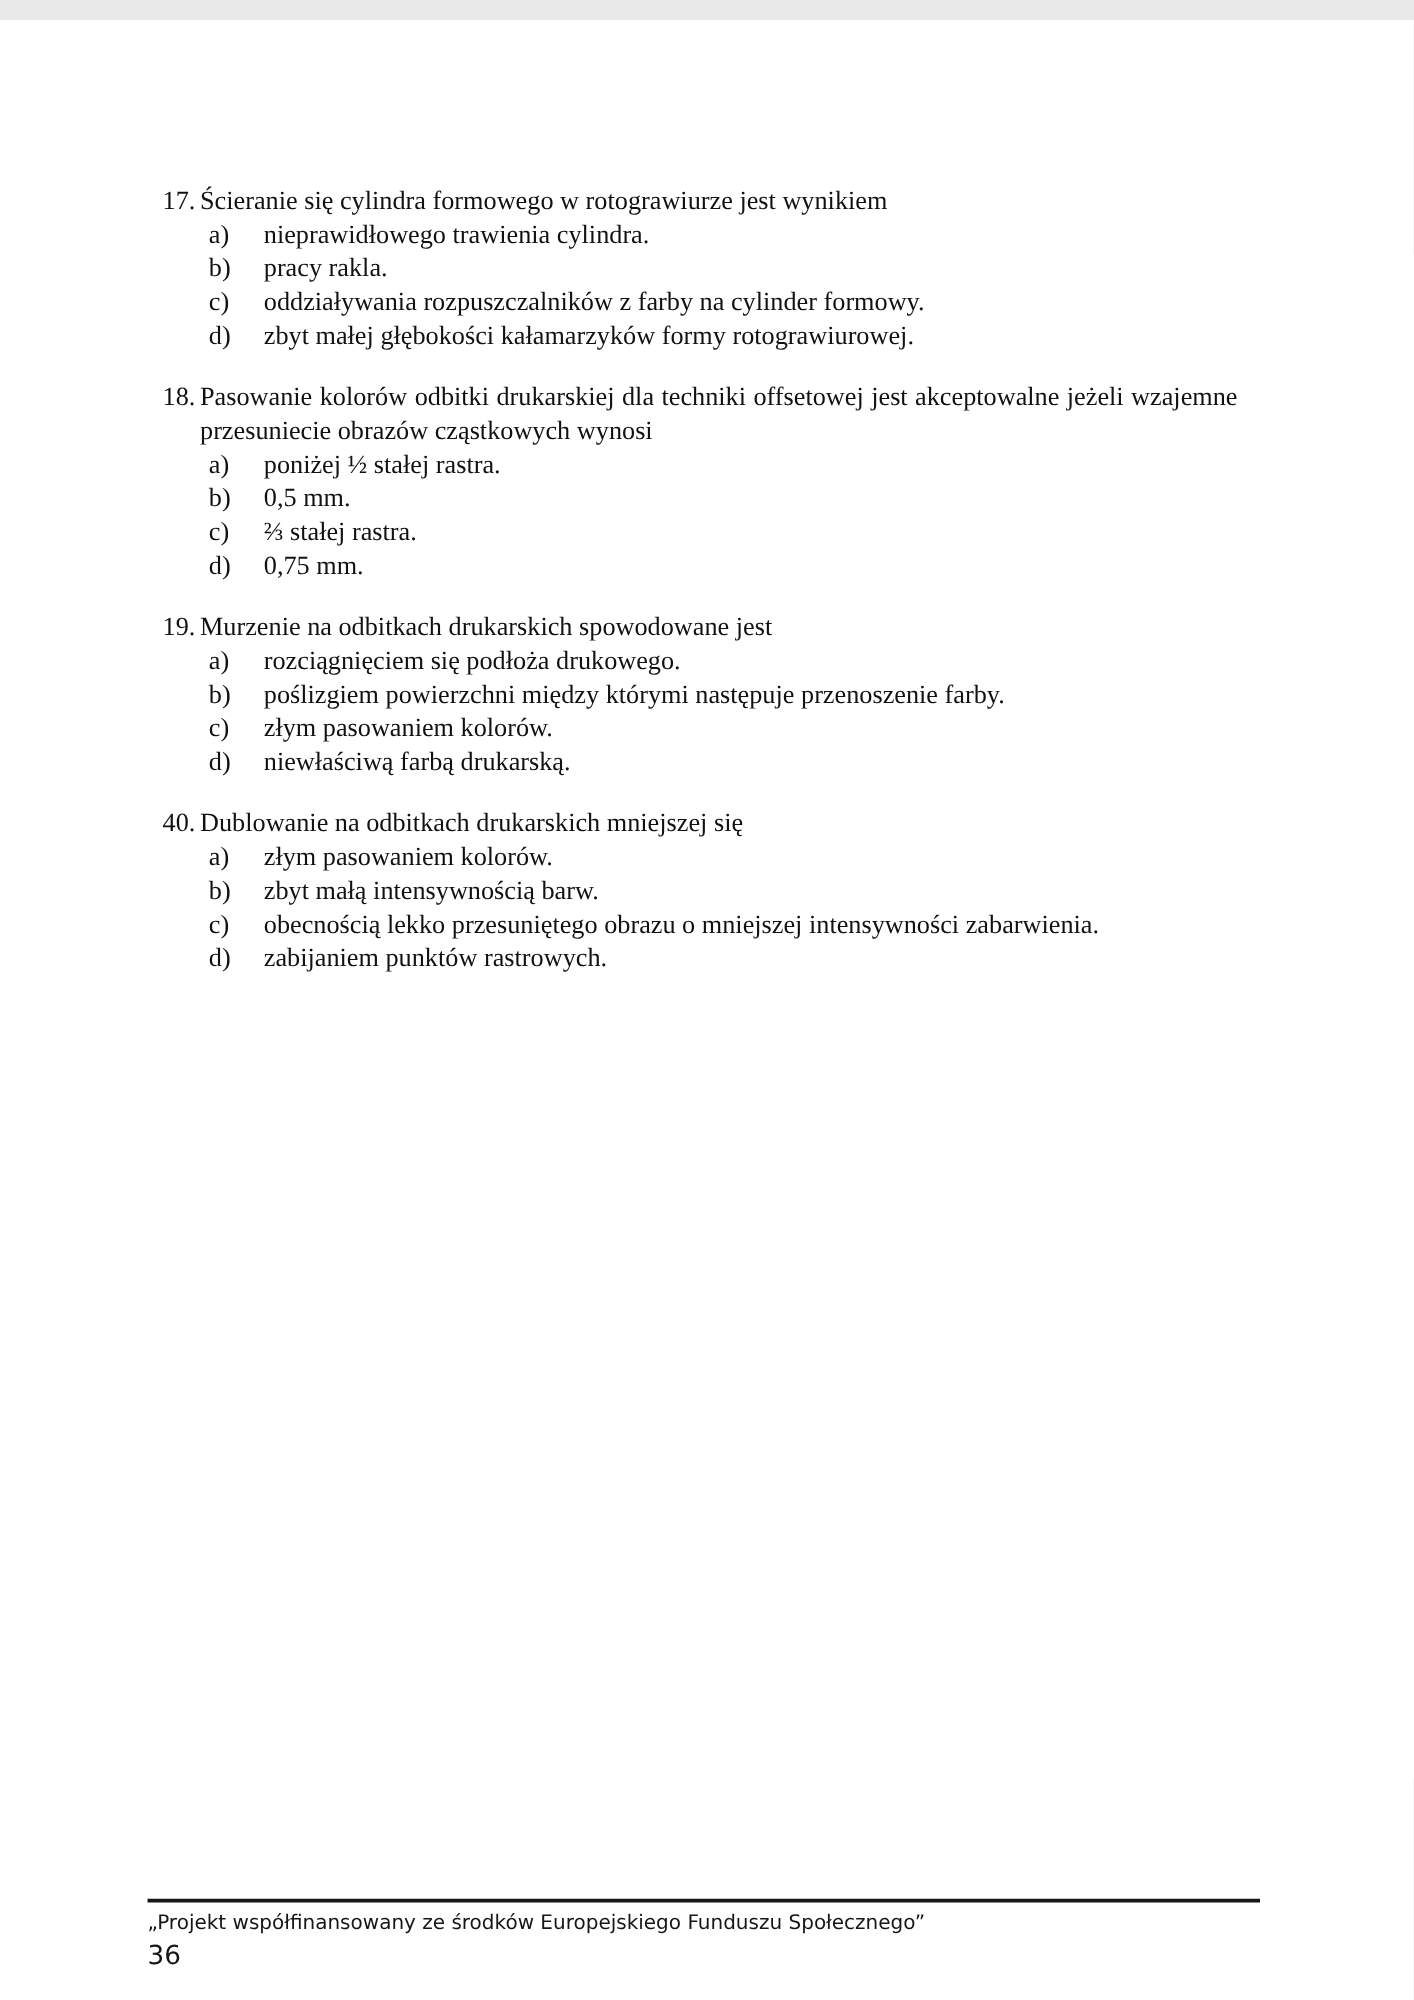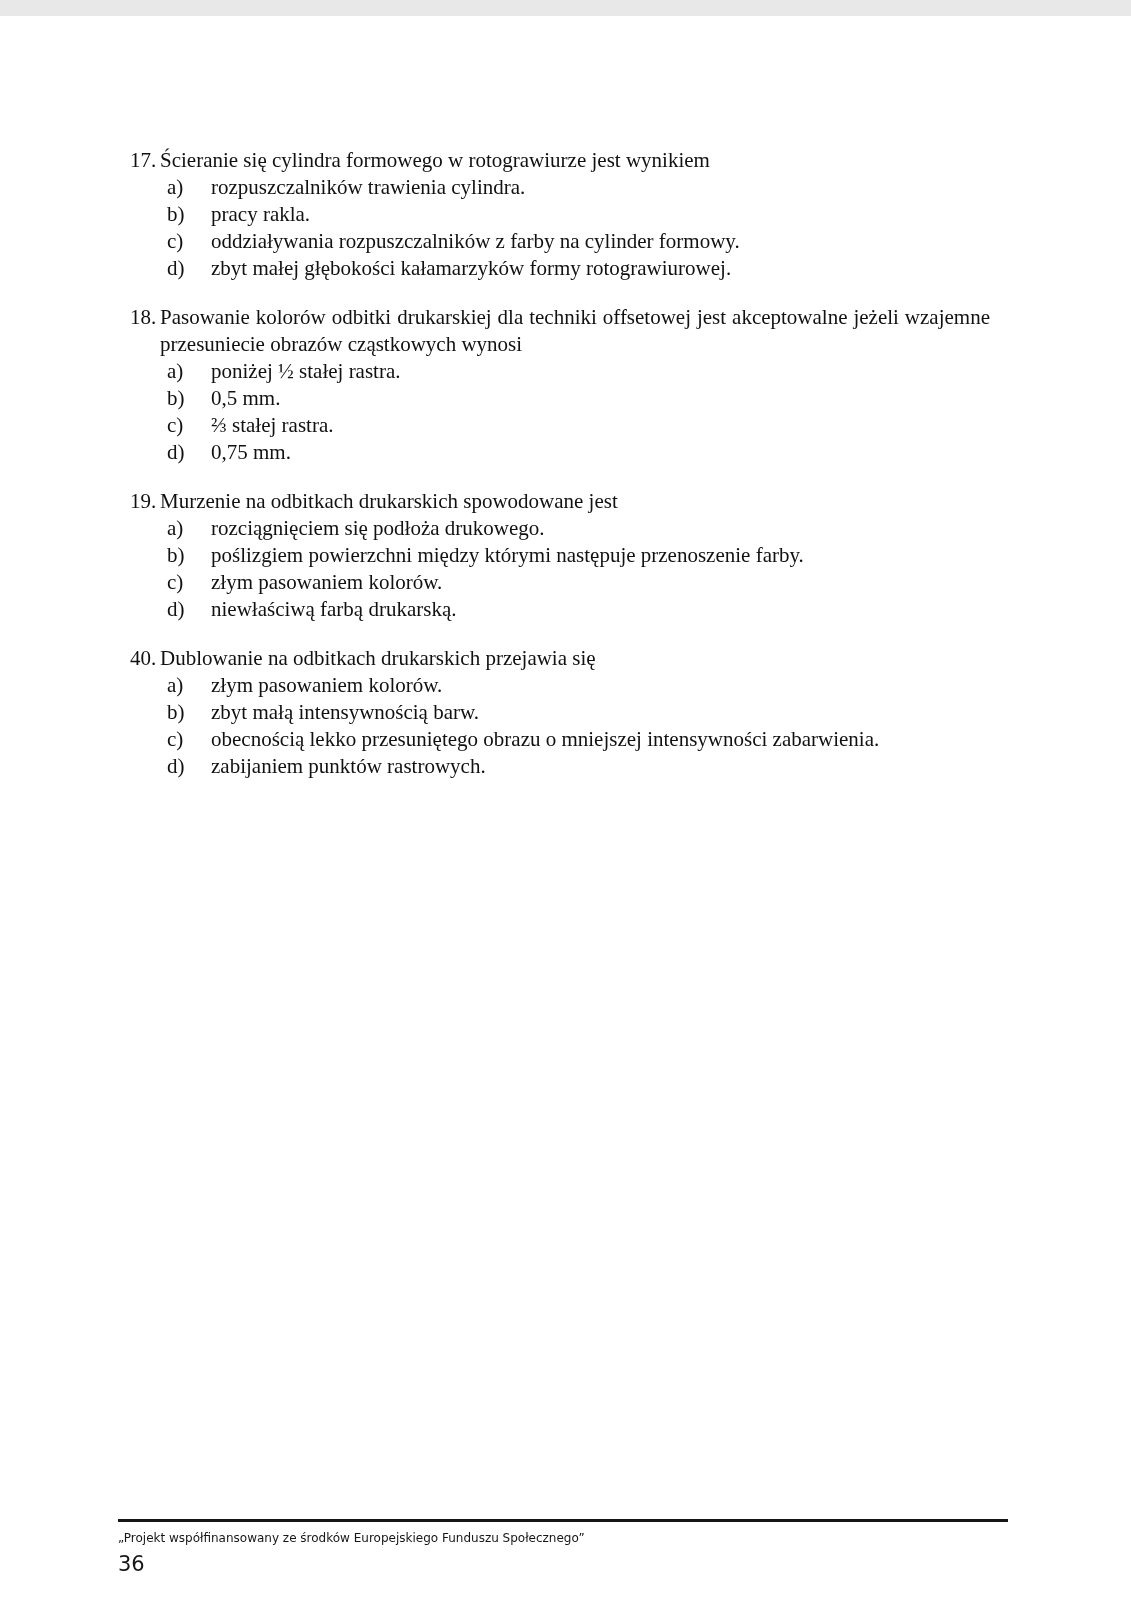--- a/index.html
+++ b/index.html
@@ -51,21 +51,21 @@
     top: 1503px;
     width: 890px;
     height: 3px;
     background: #161616;
   }
   .footer-text {
     position: absolute;
     left: 118px;
     top: 1510px;
     font-family: "DejaVu Sans", "Liberation Sans", sans-serif;
-    font-size: 12px;
+    font-size: 16px;
     line-height: 24px;
     color: #161616;
   }
   .page-number {
     position: absolute;
     left: 118px;
     top: 1535px;
     width: 890px;
     font-family: "DejaVu Sans", "Liberation Sans", sans-serif;
     font-size: 21px;
@@ -79,21 +79,21 @@
 <div class="page">
   <div class="content">
 
     <div class="question">
       <div class="q-stem">
         <span class="q-num">17.</span>
         <span>Ścieranie się cylindra formowego w rotograwiurze jest wynikiem</span>
       </div>
       <div class="option">
         <span class="opt-letter">a)</span>
-        <span class="opt-text">rozpuszczalników trawienia cylindra.</span>
+        <span class="opt-text">nieprawidłowego trawienia cylindra.</span>
       </div>
       <div class="option">
         <span class="opt-letter">b)</span>
         <span class="opt-text">pracy rakla.</span>
       </div>
       <div class="option">
         <span class="opt-letter">c)</span>
         <span class="opt-text">oddziaływania rozpuszczalników z farby na cylinder formowy.</span>
       </div>
       <div class="option">
@@ -144,21 +144,21 @@
       </div>
       <div class="option">
         <span class="opt-letter">d)</span>
         <span class="opt-text">niewłaściwą farbą drukarską.</span>
       </div>
     </div>
 
     <div class="question">
       <div class="q-stem">
         <span class="q-num">40.</span>
-        <span>Dublowanie na odbitkach drukarskich przejawia się</span>
+        <span>Dublowanie na odbitkach drukarskich mniejszej się</span>
       </div>
       <div class="option">
         <span class="opt-letter">a)</span>
         <span class="opt-text">złym pasowaniem kolorów.</span>
       </div>
       <div class="option">
         <span class="opt-letter">b)</span>
         <span class="opt-text">zbyt małą intensywnością barw.</span>
       </div>
       <div class="option">

